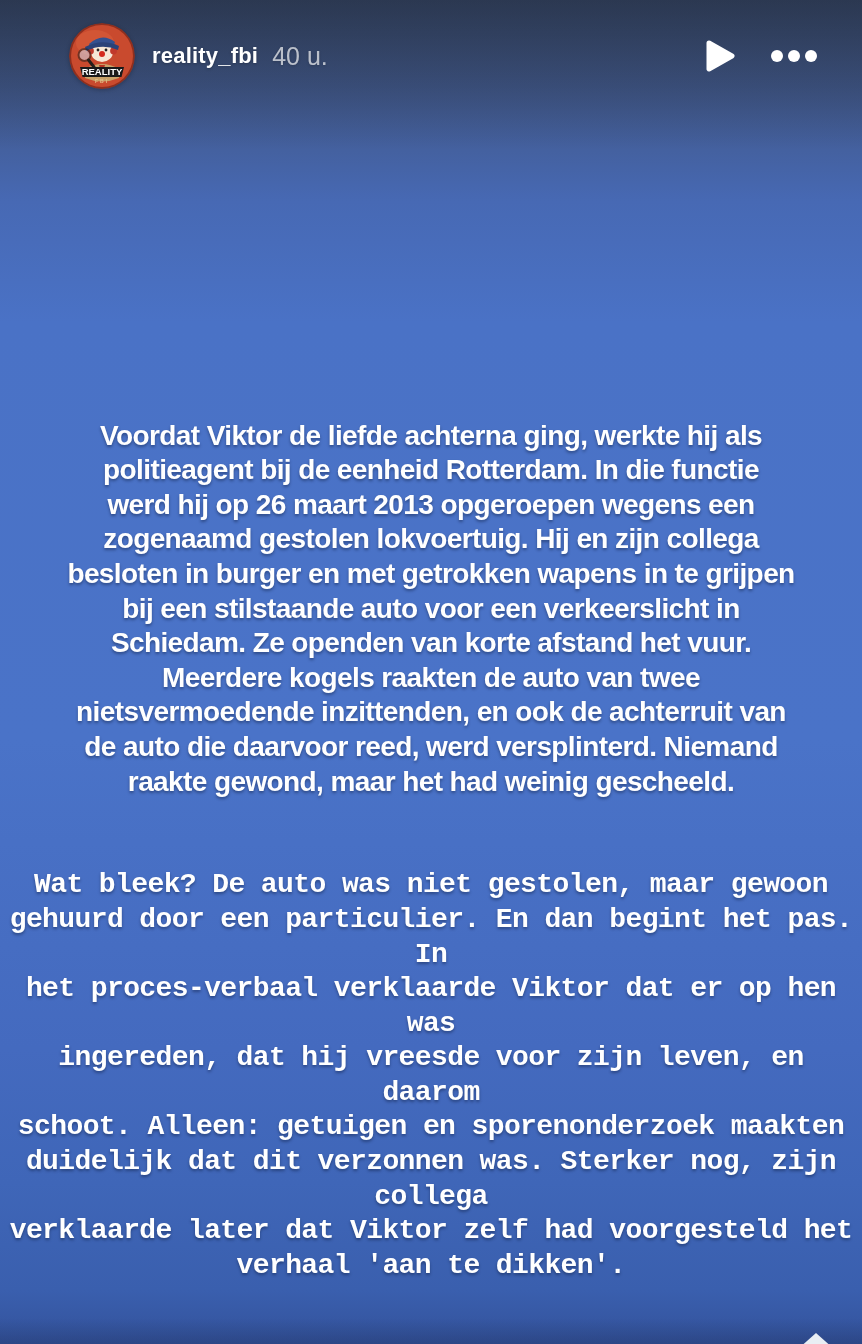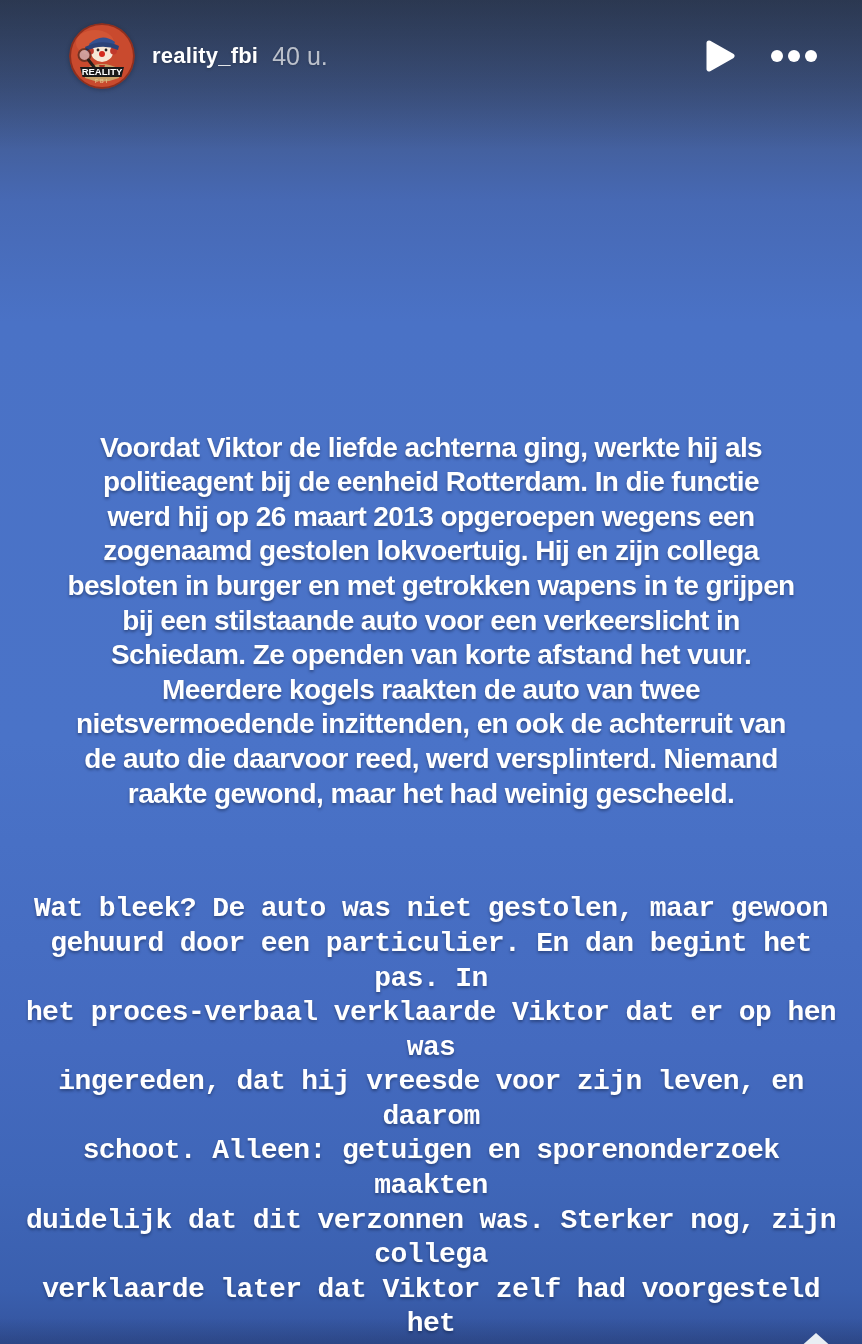--- a/index.html
+++ b/index.html
@@ -72,21 +72,21 @@
     text-align:center;
     color:#ffffff;
     font-weight:bold;
     font-size:28px;
     line-height:34.6px;
     letter-spacing:-0.6px;
     white-space:pre-line;
     text-shadow:0 2px 3px rgba(8,18,48,0.42);
     z-index:4;
   }
-  .story-text p { margin:12px; }
+  .story-text p { margin:0; }
   .story-text p.second { margin-top:34.6px;font-family:Liberation Mono, monospace; }
   
   .share-tip {
     position:absolute; right:28px; bottom:-5px;
     width:0; height:0;
     border-left:18px solid transparent;
     border-right:18px solid transparent;
     border-bottom:16px solid #e9eef4;
     cursor:pointer;
     z-index:6;

